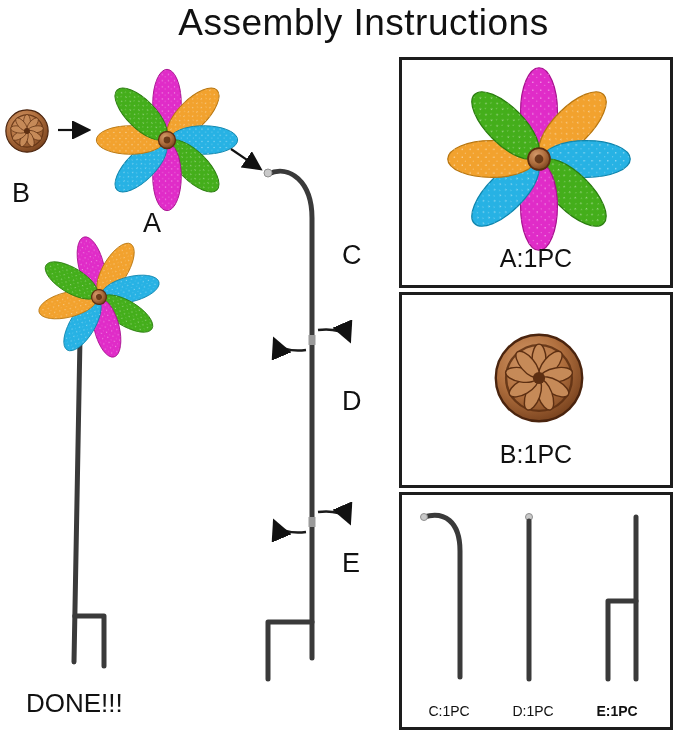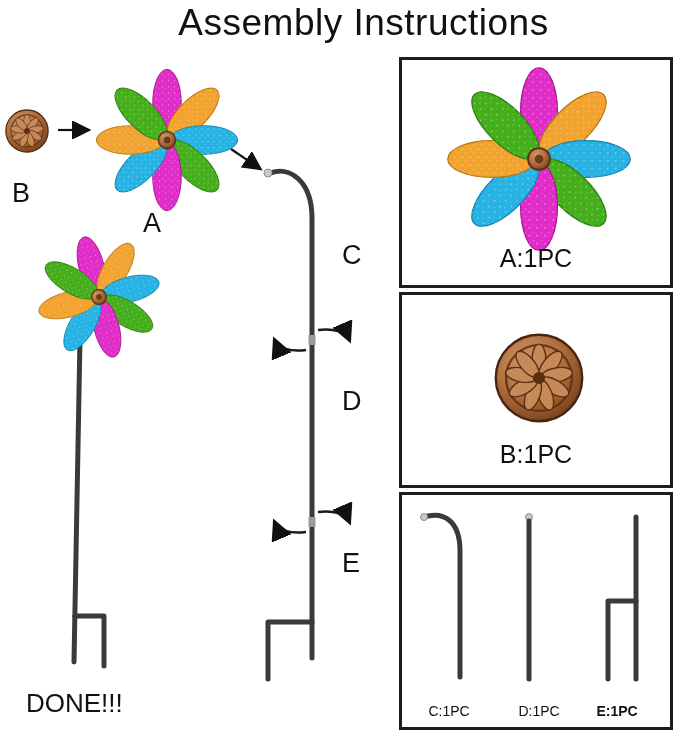--- a/index.html
+++ b/index.html
@@ -34,21 +34,21 @@
   .panel-cap    { position:absolute; left:90px; top:36px; width:94px;  height:94px; }
   .panel-label  { position:absolute; left:0; right:0; bottom:12px; text-align:center;
                   font-size:25px; color:var(--ink,#111); }
   .panel-b .panel-label { bottom:16px; }
 
   .pc   { position:absolute; }
   .pc-c { left:12px;  top:14px; width:66px; height:176px; }
   .pc-d { left:112px; top:16px; width:30px; height:172px; }
   .pc-e { left:194px; top:18px; width:56px; height:170px; }
   .pc-label { position:absolute; bottom:8px; width:70px; text-align:center; font-size:14px; color:var(--ink,#111); }
-  .pcl-c { left:12px; } .pcl-d { left:102px; } .pcl-e { left:180px;font-weight:bold; }
+  .pcl-c { left:12px; } .pcl-d { left:96px; } .pcl-e { left:180px;font-weight:bold; }
 
   
   .rod { fill:none; stroke:var(--stake,#3a3a3a); stroke-width:5; stroke-linecap:round; stroke-linejoin:round; }
   .arrowline { fill:none; stroke:var(--ink,#111); stroke-width:2.2; marker-end:url(#arrowHead); }
   .rotline   { fill:none; stroke:#1a1a1a; stroke-width:2.4; marker-end:url(#arrowHead); }
   .tip   { fill:#c9c9c9; stroke:#8f8f8f; stroke-width:1; }
   .joint { fill:#9a9a9a; }
   .pet   { stroke-width:1.4; }
   .pk { fill:var(--petal-pink,#e02cc8);  stroke:#a8128f; }
   .og { fill:var(--petal-orange,#f2a22e);stroke:#b8760f; }

